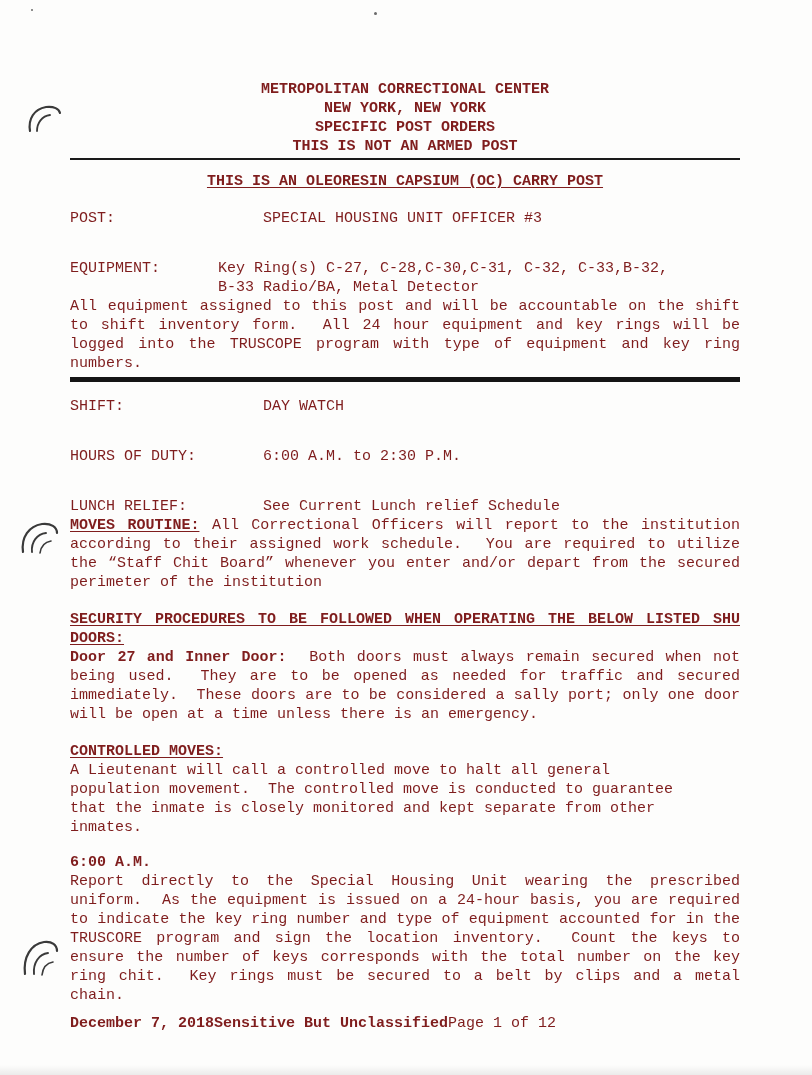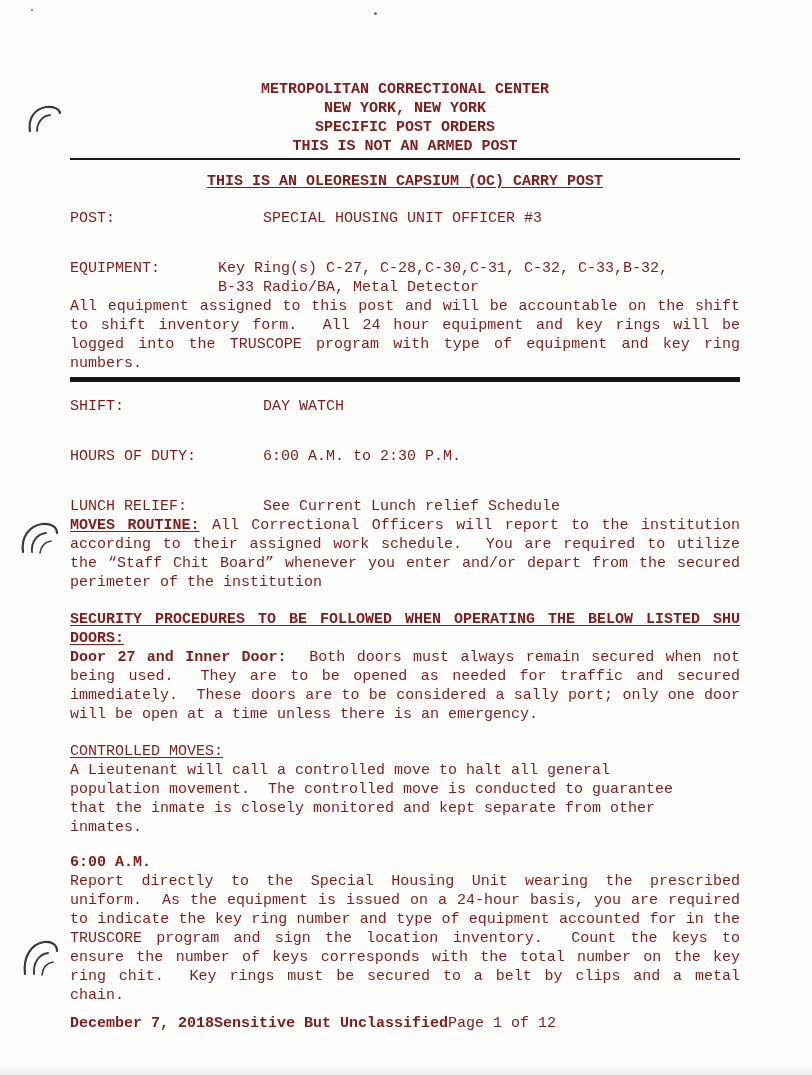--- a/index.html
+++ b/index.html
@@ -33,21 +33,21 @@
   .mt15 { margin-top: 15px; }
   .mt11 { margin-top: 11px; }
   .mt20 { margin-top: 16px; }
   .para { margin: 0; text-align: justify; white-space: pre-wrap; }
   .para-left { margin: 0; text-align: left; white-space: pre-wrap; }
   .bar { height: 5px; background: #151515; margin-top: 4px; }
   .inline-h { font-weight: bold; text-decoration: underline; text-underline-offset: 2px; }
   .inline-hb { font-weight: bold; }
   .sec-h { margin-top: 18px; text-align: justify; font-weight: bold; }
   .blk-h { font-weight: bold; }
-  .blk-hu { font-weight: normal; text-decoration: underline; text-underline-offset: 2px; display: inline; }
+  .blk-hu { font-weight: bold; text-decoration: underline; text-underline-offset: 2px; display: inline; }
   .footer { display: flex; justify-content: flex-start; margin-top: 9px; }
   .footer .bold { font-weight: bold; }
   .artifact { position: absolute; }
   .speck { position: absolute; background: #6a6a6a; border-radius: 50%; }
   .speck1 { left: 374px; top: 12px; width: 3px; height: 3px; }
   .speck2 { left: 31px; top: 9px; width: 2px; height: 2px; }
   .bottom-shade {
     position: absolute; left: 0; right: 0; bottom: 0; height: 10px;
     background: linear-gradient(to bottom, rgba(0,0,0,0), rgba(0,0,0,0.07));
   }

